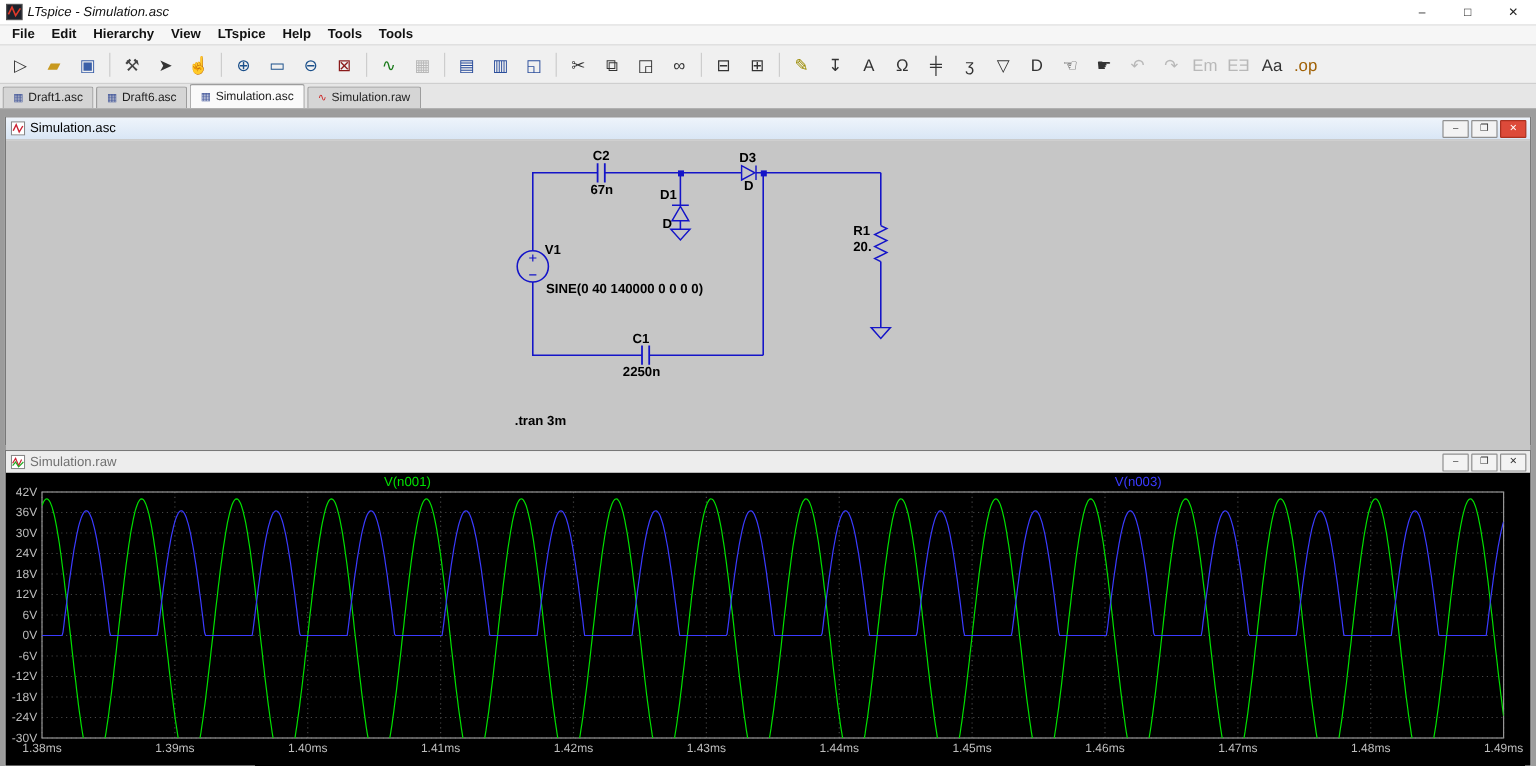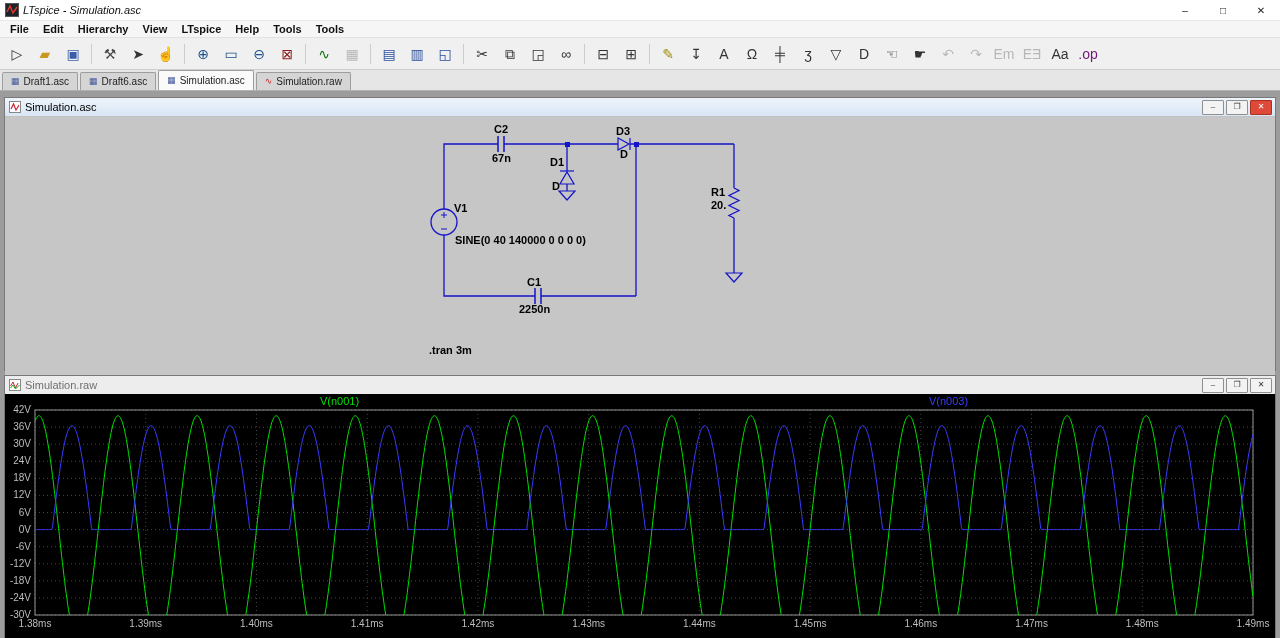--- a/index.html
+++ b/index.html
@@ -189,21 +189,21 @@
     <div class="tbtn disabled">
       <span>Em</span>
     </div>
     <div class="tbtn disabled">
       <span>EƎ</span>
     </div>
     <div class="tbtn">
       <span style="color: rgb(51, 51, 51);">Aa</span>
     </div>
     <div class="tbtn">
-      <span style="color: #701a75;">.op</span>
+      <span style="color: #a16207;">.op</span>
     </div>
   </div>
 
 <div class="tabbar">
   <div class="tab">
     <span class="tab-icon" style="color:#44589b">▦</span>
     <span>Draft1.asc</span>
   </div>
   <div class="tab">
     <span class="tab-icon" style="color:#44589b">▦</span>

